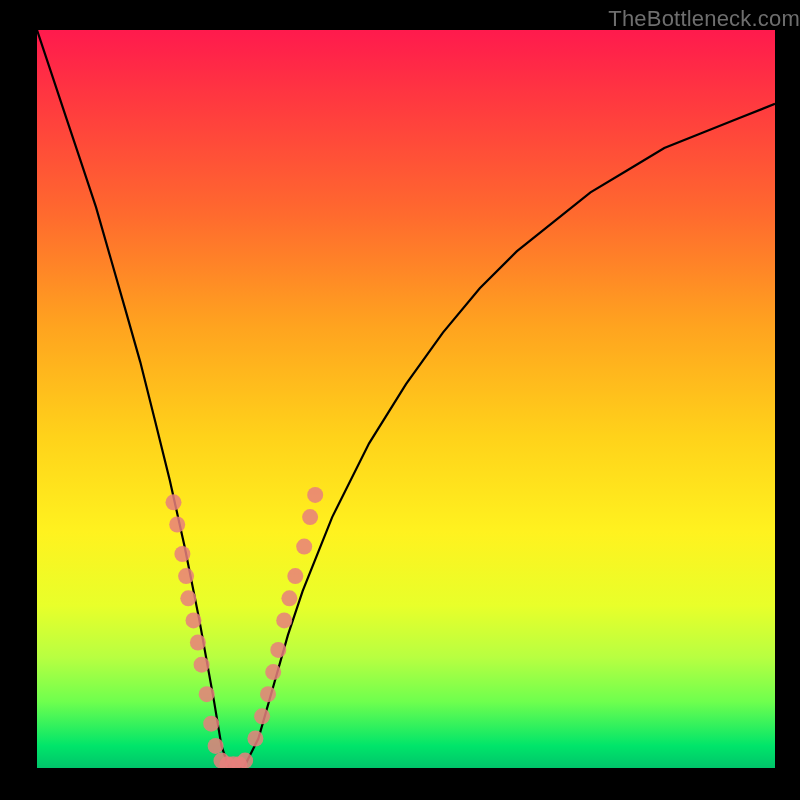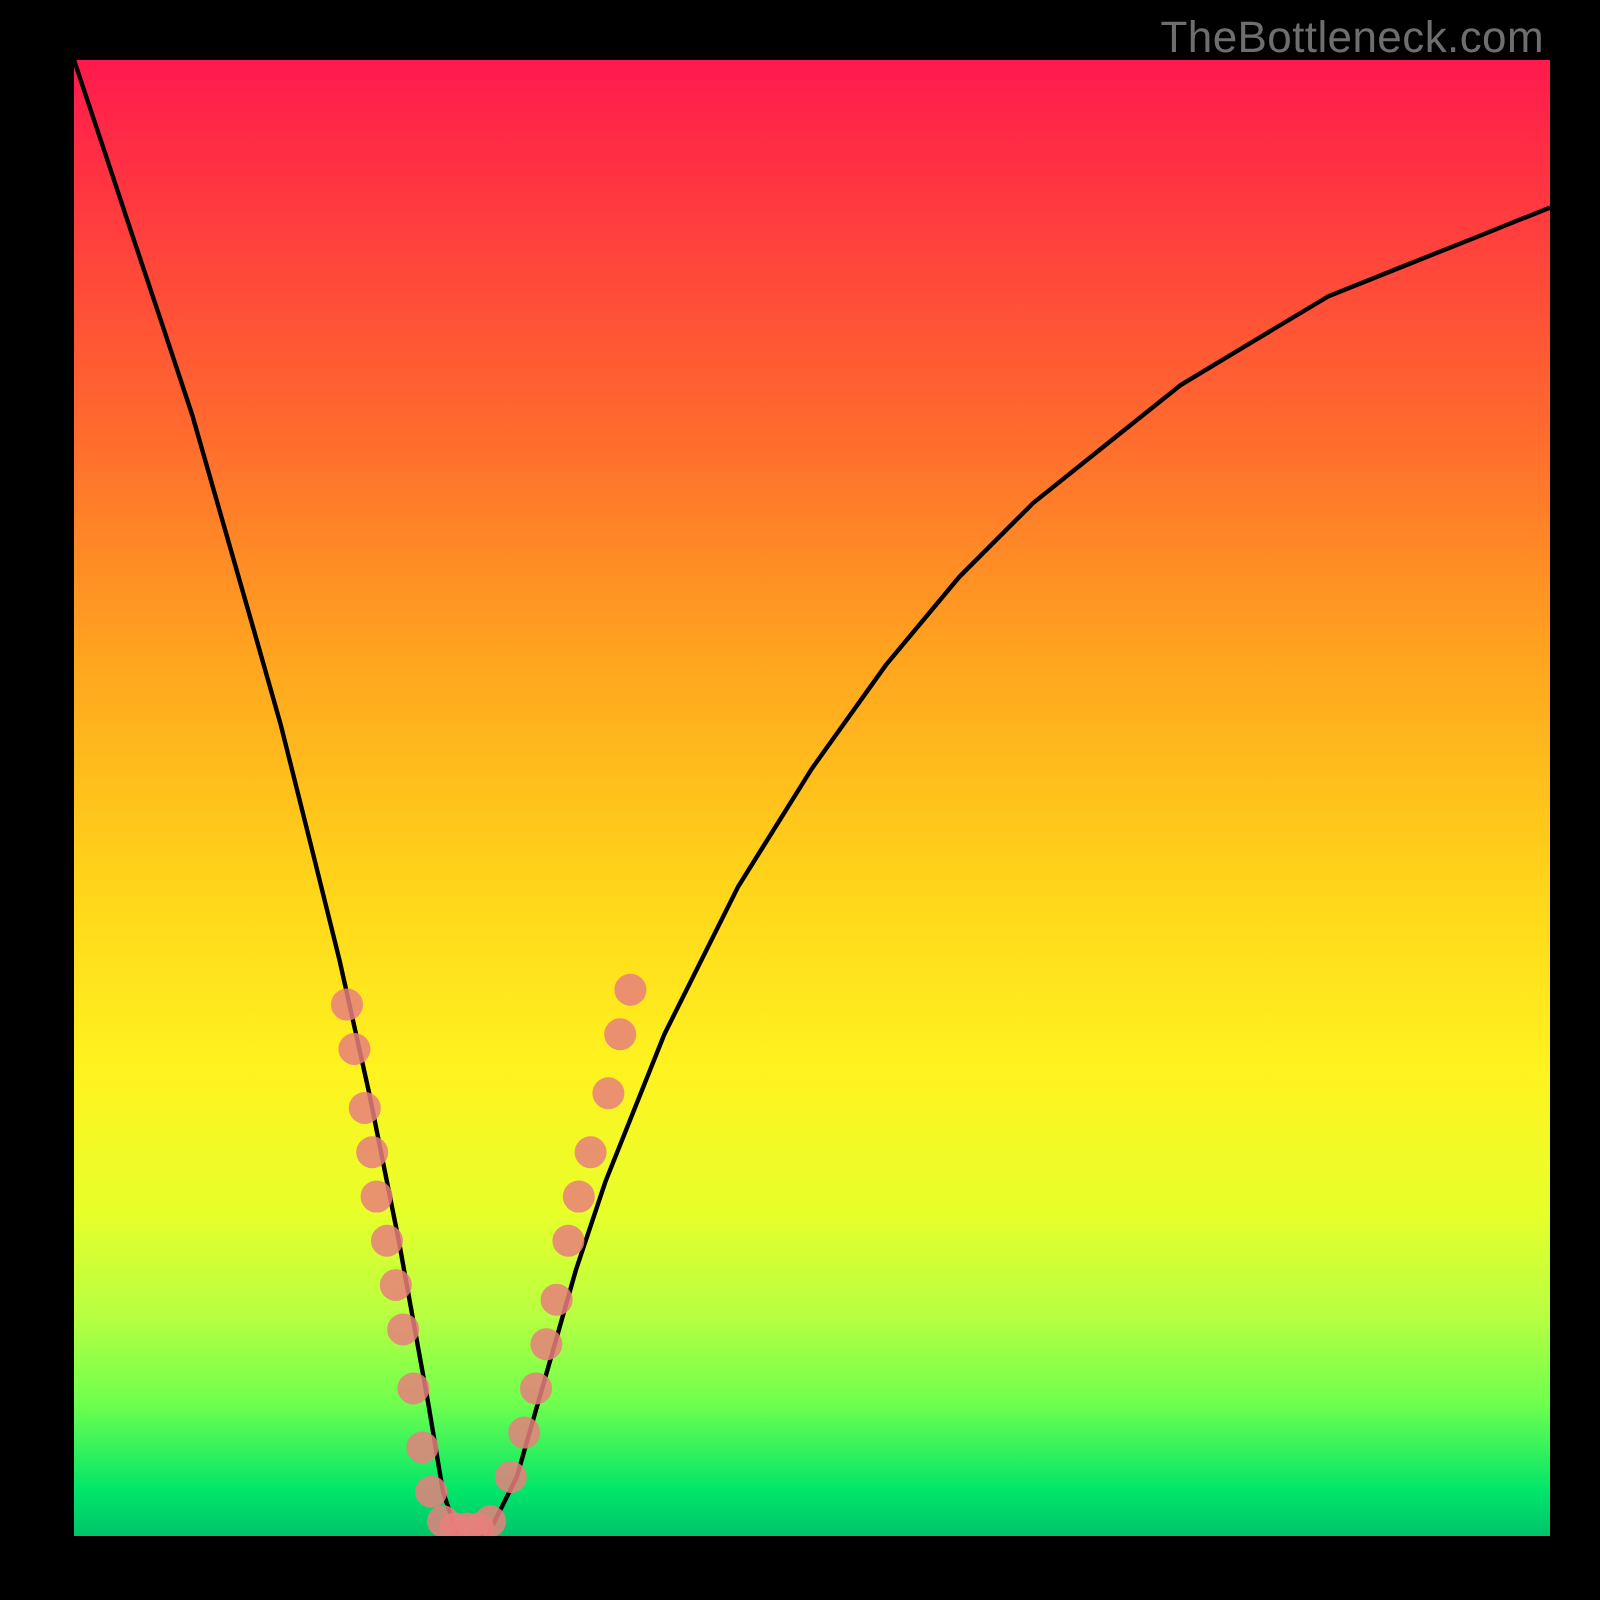--- a/index.html
+++ b/index.html
@@ -34,21 +34,21 @@
       #fff21f 68%,
       #e8ff2a 78%,
       #b8ff41 85%,
       #6fff4e 91%,
       #00e56a 97%,
       #00c46a 100%);
   }
   .watermark {
     position: absolute;
     top: 6px;
-    right: 28px;
+    right: 0;
     color: #6e6e6e;
     font-size: 22px;
     font-weight: 500;
     letter-spacing: 0.2px;
   }
   svg.curve {
     position: absolute;
     left: 0;
     top: 0;
     width: 738px;

